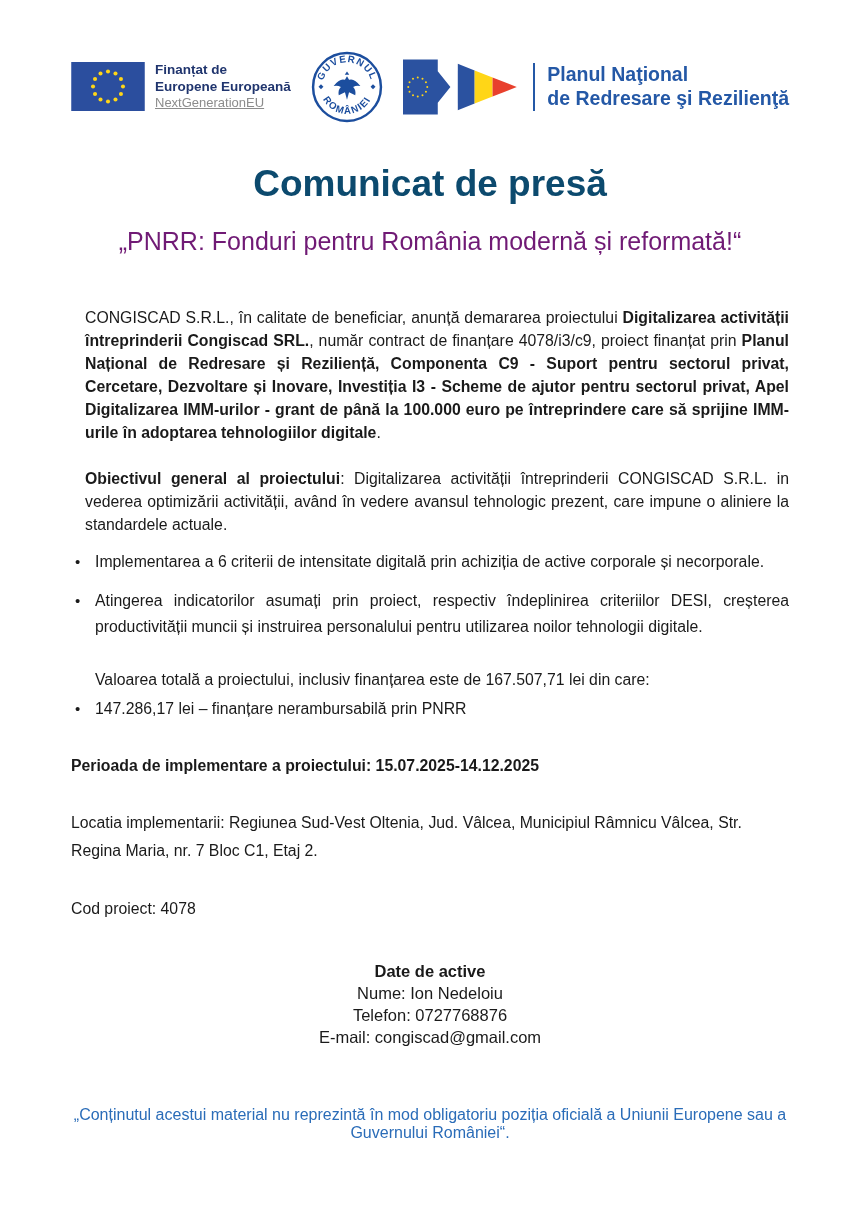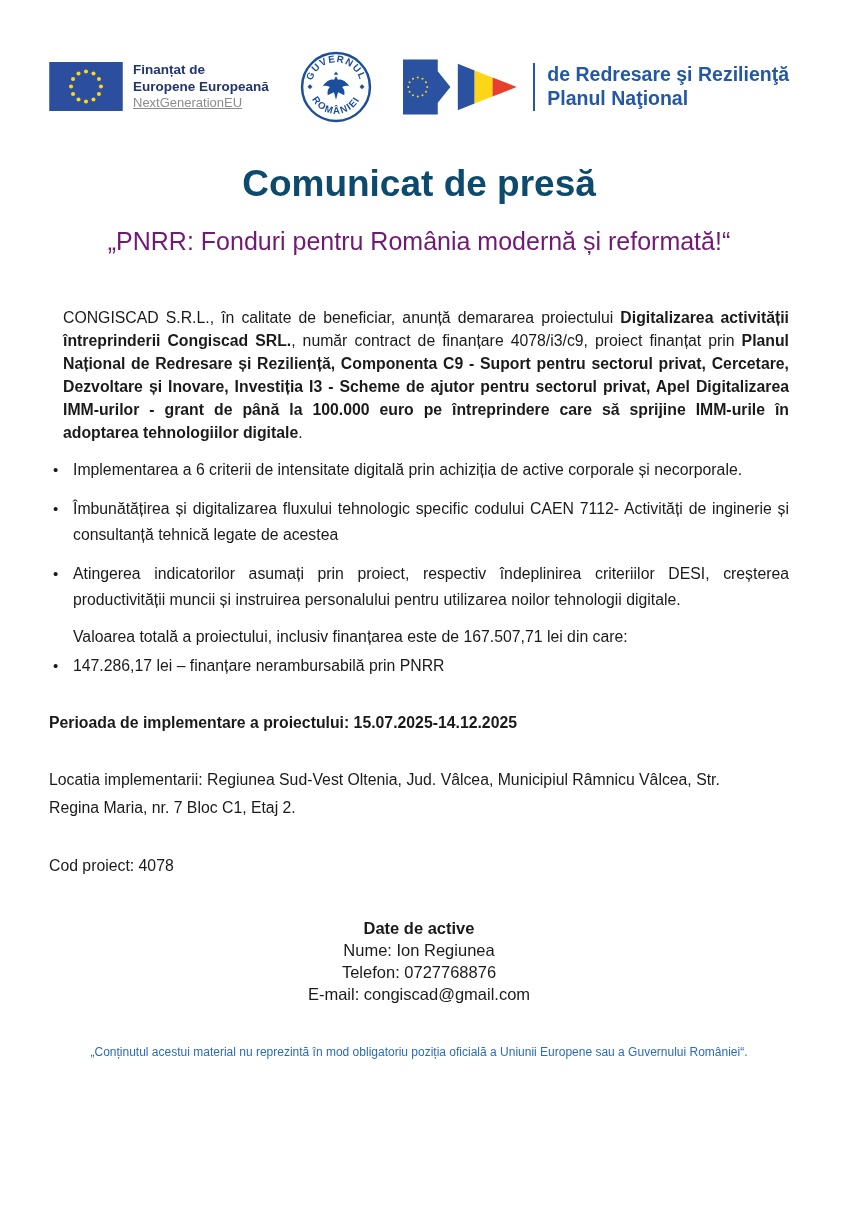--- a/index.html
+++ b/index.html
@@ -1,18 +1,18 @@
 <!DOCTYPE html>
 <html lang="ro"><head>
 <meta charset="utf-8">
 <style>
   * { margin:0; padding:0; box-sizing:border-box; }
   html,body { width:860px; height:1216px; background:#ffffff; overflow:hidden; }
   body { font-family:"Liberation Sans", sans-serif; color:#1a1a1a; }
-  .page { width:860px; height:1216px; padding:50px 71px 0 49px; position:relative; }
+  .page { width:860px; height:1216px; padding:50px 71px 0 71px; position:relative; }
 
   
   .logos { display:flex; align-items:center; justify-content:space-between; height:74px; }
   .eu-logo { display:flex; align-items:center; gap:10px; }
   .eu-flag { display:block; }
   .eu-text .l1, .eu-text .l2 { font-size:13.5px; font-weight:700; color:#20356e; line-height:1.25; }
   .eu-text .l3 { font-size:13px; color:#8c8c8c; line-height:1.3;text-decoration:underline; }
   .gov-seal { display:block; }
   .pnrr-logo { display:flex; align-items:center; gap:12px; }
   .pnrr-sep { width:2px; height:48px; background:#2458a6; }
@@ -24,34 +24,34 @@
 
   
   .body-text { font-size:15.8px; line-height:23px; }
   .p-just { text-align:justify;margin-left:14px; }
   .para1 { margin-top:50px; }
   .para2 { margin-top:23px; }
   .intro-line { margin-top:23px; }
   ul.objectives { margin-top:3px; list-style:none; }
   ul.objectives li { position:relative; padding-left:24px; text-align:justify; line-height:26px; margin-top:13px; }
   ul.objectives li::before { content:"•"; position:absolute; left:4px; font-size:15px; }
-  .value-line { margin-top:12px; padding-left:24px; }
+  .value-line { margin-top:28px; padding-left:24px; }
   ul.value-list { list-style:none; margin-top:5px; }
   ul.value-list li { position:relative; padding-left:24px; line-height:26px; }
   ul.value-list li::before { content:"•"; position:absolute; left:4px; font-size:15px; }
   .period-line { margin-top:32px;font-weight:bold; }
   .location-line { margin-top:32px; line-height:28px; }
   .code-line { margin-top:32px; }
 
   
   .contact { margin-top:40px; text-align:center; font-size:16.5px; line-height:22px; }
   .contact .heading { font-weight:700; }
 
   
-  .disclaimer { margin-top:40px; text-align:center; font-size:12px; color:#2a6cb8; }
+  .disclaimer { margin-top:58px; text-align:center; font-size:16px; color:#2a6cb8; }
 </style>
 </head>
 <body>
 
 <div class="page">
 
   <div class="logos">
 
     <div class="eu-logo">
       <svg class="eu-flag" width="74" height="49" viewBox="0 0 27 18">
@@ -114,47 +114,47 @@
             <circle cx="5" cy="28" r="0.95"></circle>
           <circle cx="6.2" cy="23.5" r="0.95"></circle>
             <circle cx="9.5" cy="20.2" r="0.95"></circle>
         </g>
         <polygon points="52,6 68,12.3 68,43.7 52,50" fill="#2b52a0"></polygon>
         <polygon points="68,12.3 85,19 85,37 68,43.7" fill="#ffd617"></polygon>
         <polygon points="85,19 108,28 85,37" fill="#e8402d"></polygon>
       </svg>
       <div class="pnrr-sep"></div>
       <div class="pnrr-text">
+        <div>Planul Naţional</div>
         <div>de Redresare şi Rezilienţă</div>
-        <div>Planul Naţional</div>
       </div>
     </div>
   </div>
 
   <h1 class="doc-title">Comunicat de presă</h1>
   <div class="doc-subtitle">„PNRR: Fonduri pentru România modernă și reformată!“</div>
 
   <div class="body-text">
     <p class="para1 p-just"><span>CONGISCAD S.R.L., în calitate de beneficiar, anunță demararea proiectului </span><span style="font-weight: 700;">Digitalizarea activității întreprinderii Congiscad SRL.</span><span>, număr contract de finanțare 4078/i3/c9, proiect finanțat prin </span><span style="font-weight: 700;">Planul Național de Redresare și Reziliență, Componenta C9 - Suport pentru sectorul privat, Cercetare, Dezvoltare și Inovare, Investiția I3 - Scheme de ajutor pentru sectorul privat, Apel Digitalizarea IMM-urilor - grant de până la 100.000 euro pe întreprindere care să sprijine IMM-urile în adoptarea tehnologiilor digitale</span><span>.</span></p>
+    <p class="para2 p-just"><span style="font-weight: 700;">Obiectivul general al proiectului</span><span>: Digitalizarea activității întreprinderii CONGISCAD S.R.L. in vederea optimizării activității, având în vedere avansul tehnologic prezent, care impune o aliniere la standardele actuale.</span></p>
     <ul class="objectives">
         <li>Implementarea a 6 criterii de intensitate digitală prin achiziția de active corporale și necorporale.</li>
-        <li>Îmbunătățirea și digitalizarea fluxului tehnologic specific codului CAEN 7112- Activități de inginerie și consultanță tehnică legate de acestea</li>
         <li>Atingerea indicatorilor asumați prin proiect, respectiv îndeplinirea criteriilor DESI, creșterea productivității muncii și instruirea personalului pentru utilizarea noilor tehnologii digitale.</li>
       </ul>
     <p class="value-line">Valoarea totală a proiectului, inclusiv finanțarea este de 167.507,71 lei din care:</p>
     <ul class="value-list">
         <li>147.286,17 lei – finanțare nerambursabilă prin PNRR</li>
       </ul>
     <p class="period-line">Perioada de implementare a proiectului:  15.07.2025-14.12.2025</p>
     <p class="location-line"><span>Locatia implementarii: Regiunea Sud-Vest Oltenia, Jud. Vâlcea, Municipiul Râmnicu Vâlcea, Str.</span><br><span>Regina Maria, nr. 7 Bloc C1, Etaj 2.</span></p>
     <p class="code-line">Cod proiect: 4078</p>
   </div>
 
   <div class="contact">
     <div class="heading">Date de active</div>
-    <div>Nume: Ion Regiunea</div>
+    <div>Nume: Ion Nedeloiu</div>
     <div>Telefon: 0727768876</div>
     <div>E-mail: congiscad@gmail.com</div>
   </div>
 
   <div class="disclaimer">„Conținutul acestui material nu reprezintă în mod obligatoriu poziția oficială a Uniunii Europene sau a Guvernului României“.</div>
 
 </div>
 
 </body></html>

